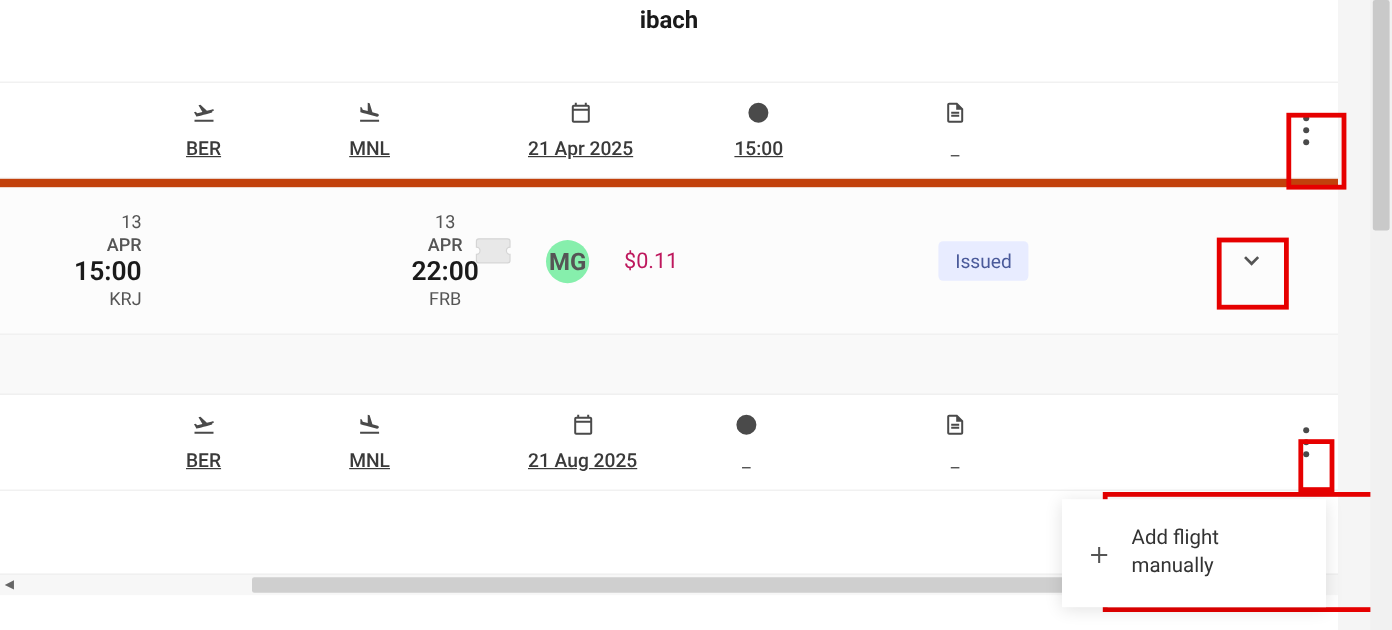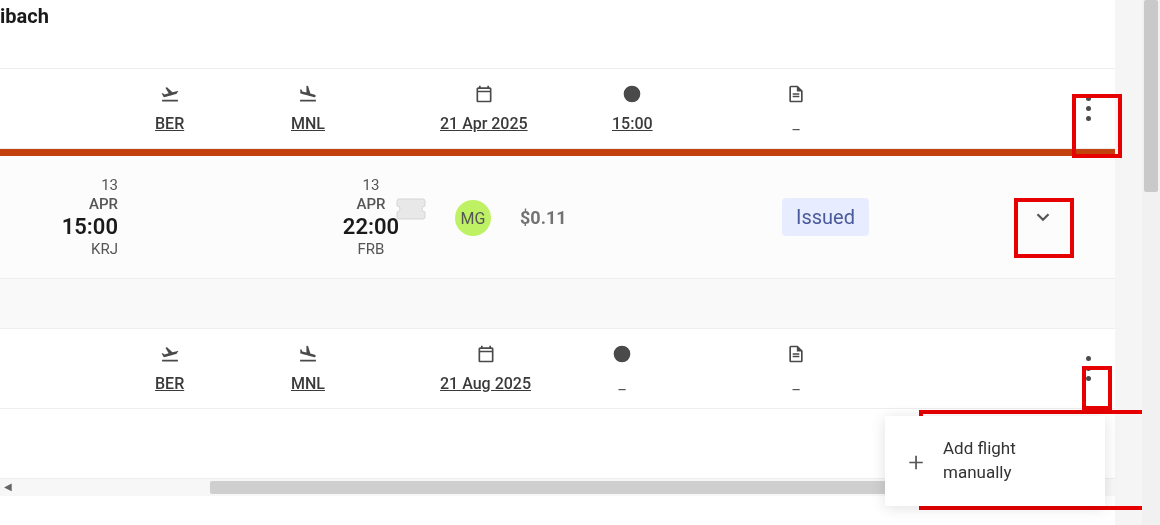--- a/index.html
+++ b/index.html
@@ -34,20 +34,21 @@
     height: 192px;
     background: #c9c9c9;
     border-radius: 2px;
   }
   .header {
     padding: 4px 0 40px 0;
     font-size: 20px;
     font-weight: 700;
     color: #1a1a1a;
     border-bottom: 1px solid #eee;
+    text-align: center;
   }
   .row {
     display: flex;
     align-items: center;
     padding: 22px 0;
     border-bottom: 1px solid #eee;
     position: relative;
     min-height: 80px;
   }
   .row.flight-detail {
@@ -109,31 +110,31 @@
   .duration .dur { font-size: 15px; color: #555; display:block; margin-bottom:10px; }
   .duration .line { height: 1px; background: #ccc; width: 100%; }
   .ticket-icon { position: absolute; left: 396px; top: 42px; width: 30px; height: 22px; border-radius: 4px; }
   .ticket-icon svg { width:30px; height:22px; }
   .carrier {
     position: absolute;
     left: 455px;
     top: 44px;
     width: 36px; height: 36px;
     border-radius: 50%;
-    background: #bef264;
+    background: #86efac;
     display: flex; align-items: center; justify-content: center;
-    font-size: 16px; font-weight: 400; color: #555;
-  }
-  .price { position: absolute; left: 520px; font-size: 18px; font-weight: 700; color: #737373; }
+    font-size: 20px; font-weight: 700; color: #555;
+  }
+  .price { position: absolute; left: 520px; font-size: 18px; font-weight: 400; color: #be185d; }
   .status-badge {
     position: absolute;
     left: 782px;
     background: #e8ecff;
     color: #4a5a9a;
-    font-size: 20px;
+    font-size: 16px;
     padding: 7px 14px;
     border-radius: 4px;
   }
   .chevron {
     position: absolute;
     right: 50px;
     width: 44px; height: 44px;
     display: flex; align-items: center; justify-content: center;
     cursor: pointer;
   }

